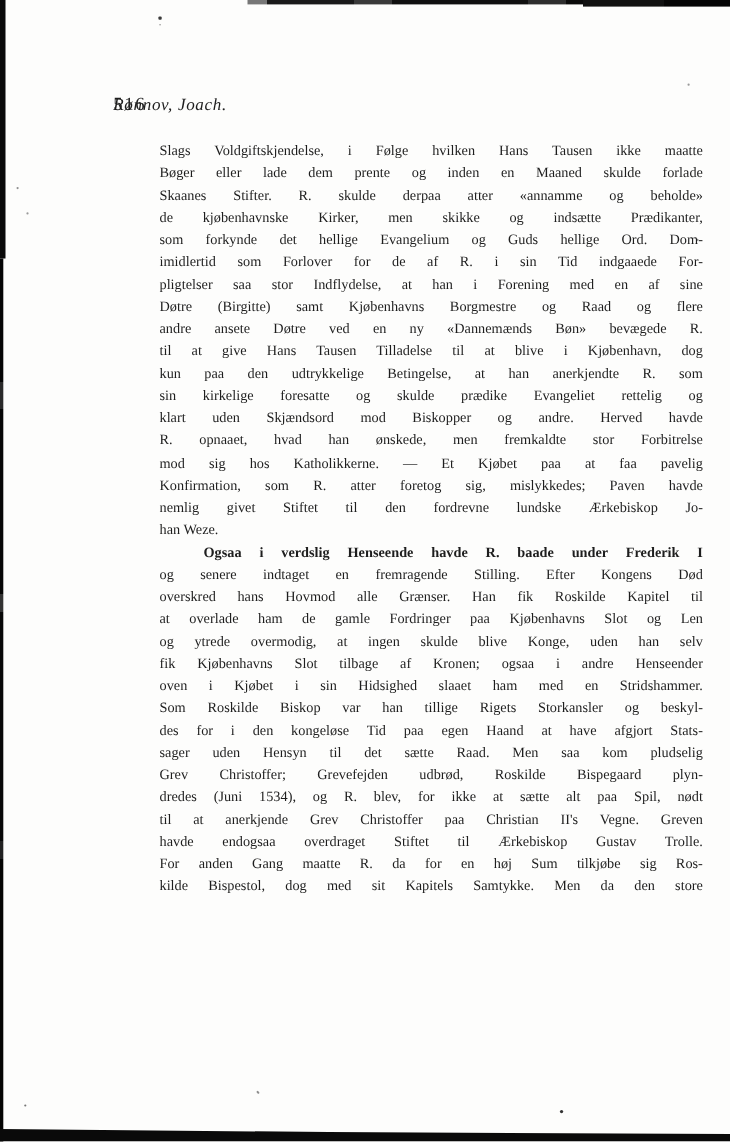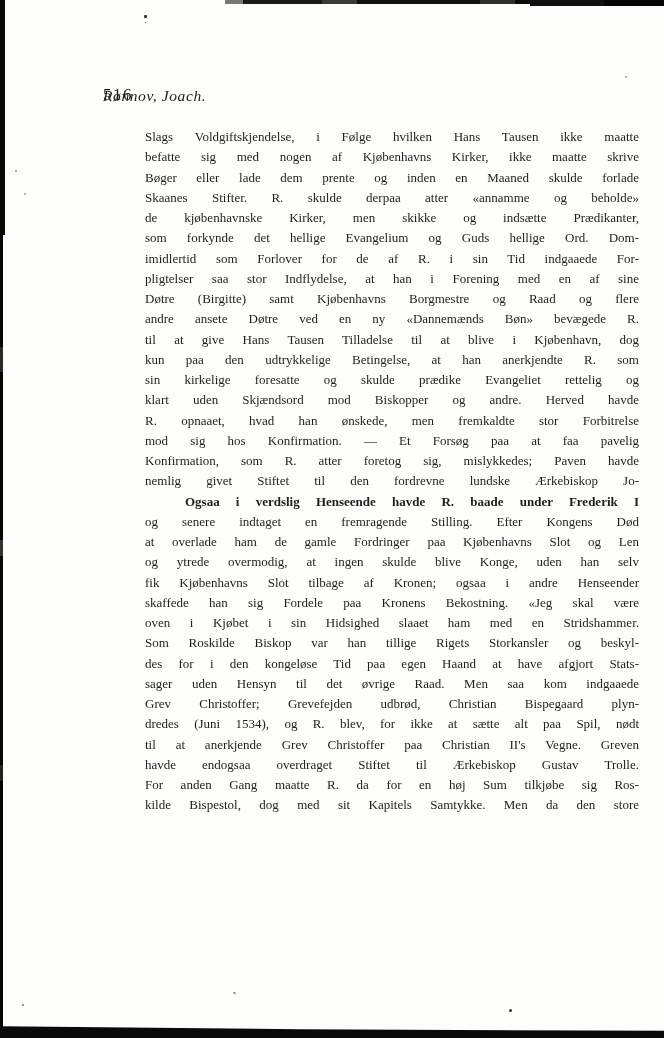--- a/index.html
+++ b/index.html
@@ -104,48 +104,48 @@
   <div class="speck s4"></div>
   <div class="speck s5"></div>
   <div class="speck s6"></div>
   <div class="speck s7"></div>
 
   <div class="page-number">516</div>
   <div class="running-title">Rønnov, Joach.</div>
 
   <div class="text-block" id="text-block">
       <div class="line justify">Slags Voldgiftskjendelse, i Følge hvilken Hans Tausen ikke maatte</div>
-      <div class="line justify">befatte sig med nogen af Kjøbenhavns Kirker, ikke maatte skrive</div>
       <div class="line justify">Bøger eller lade dem prente og inden en Maaned skulde forlade</div>
       <div class="line justify">Skaanes Stifter. R. skulde derpaa atter «annamme og beholde»</div>
       <div class="line justify">de kjøbenhavnske Kirker, men skikke og indsætte Prædikanter,</div>
       <div class="line justify">som forkynde det hellige Evangelium og Guds hellige Ord. Dom-</div>
       <div class="line justify">imidlertid som Forlover for de af R. i sin Tid indgaaede For-</div>
       <div class="line justify">pligtelser saa stor Indflydelse, at han i Forening med en af sine</div>
       <div class="line justify">Døtre (Birgitte) samt Kjøbenhavns Borgmestre og Raad og flere</div>
       <div class="line justify">andre ansete Døtre ved en ny «Dannemænds Bøn» bevægede R.</div>
       <div class="line justify">til at give Hans Tausen Tilladelse til at blive i Kjøbenhavn, dog</div>
       <div class="line justify">kun paa den udtrykkelige Betingelse, at han anerkjendte R. som</div>
       <div class="line justify">sin kirkelige foresatte og skulde prædike Evangeliet rettelig og</div>
       <div class="line justify">klart uden Skjændsord mod Biskopper og andre. Herved havde</div>
       <div class="line justify">R. opnaaet, hvad han ønskede, men fremkaldte stor Forbitrelse</div>
-      <div class="line justify">mod sig hos Konfirmation. — Et Forsøg paa at faa pavelig</div>
+      <div class="line justify">mod sig hos Katholikkerne. — Et Kjøbet paa at faa pavelig</div>
       <div class="line justify">Konfirmation, som R. atter foretog sig, mislykkedes; Paven havde</div>
       <div class="line justify">nemlig givet Stiftet til den fordrevne lundske Ærkebiskop Jo-</div>
+      <div class="line plain">han Weze.</div>
       <div class="line justify indent">Ogsaa i verdslig Henseende havde R. baade under Frederik I</div>
       <div class="line justify">og senere indtaget en fremragende Stilling. Efter Kongens Død</div>
+      <div class="line justify">overskred hans Hovmod alle Grænser. Han fik Roskilde Kapitel til</div>
       <div class="line justify">at overlade ham de gamle Fordringer paa Kjøbenhavns Slot og Len</div>
       <div class="line justify">og ytrede overmodig, at ingen skulde blive Konge, uden han selv</div>
       <div class="line justify">fik Kjøbenhavns Slot tilbage af Kronen; ogsaa i andre Henseender</div>
-      <div class="line justify">skaffede han sig Fordele paa Kronens Bekostning. «Jeg skal være</div>
       <div class="line justify">oven i Kjøbet i sin Hidsighed slaaet ham med en Stridshammer.</div>
       <div class="line justify">Som Roskilde Biskop var han tillige Rigets Storkansler og beskyl-</div>
       <div class="line justify">des for i den kongeløse Tid paa egen Haand at have afgjort Stats-</div>
-      <div class="line justify">sager uden Hensyn til det øvrige Raad. Men saa kom indgaaede</div>
-      <div class="line justify">Grev Christoffer; Grevefejden udbrød, Christian Bispegaard plyn-</div>
+      <div class="line justify">sager uden Hensyn til det sætte Raad. Men saa kom pludselig</div>
+      <div class="line justify">Grev Christoffer; Grevefejden udbrød, Roskilde Bispegaard plyn-</div>
       <div class="line justify">dredes (Juni 1534), og R. blev, for ikke at sætte alt paa Spil, nødt</div>
       <div class="line justify">til at anerkjende Grev Christoffer paa Christian II's Vegne. Greven</div>
       <div class="line justify">havde endogsaa overdraget Stiftet til Ærkebiskop Gustav Trolle.</div>
       <div class="line justify">For anden Gang maatte R. da for en høj Sum tilkjøbe sig Ros-</div>
       <div class="line justify">kilde Bispestol, dog med sit Kapitels Samtykke. Men da den store</div>
     </div>
 
 </div>
 
 </body></html>

